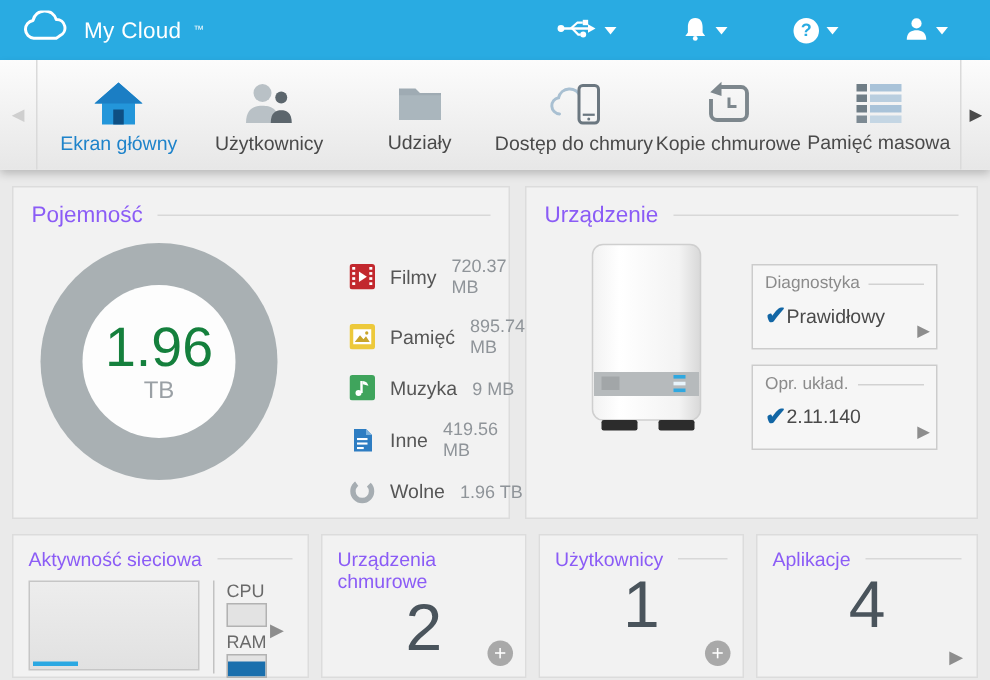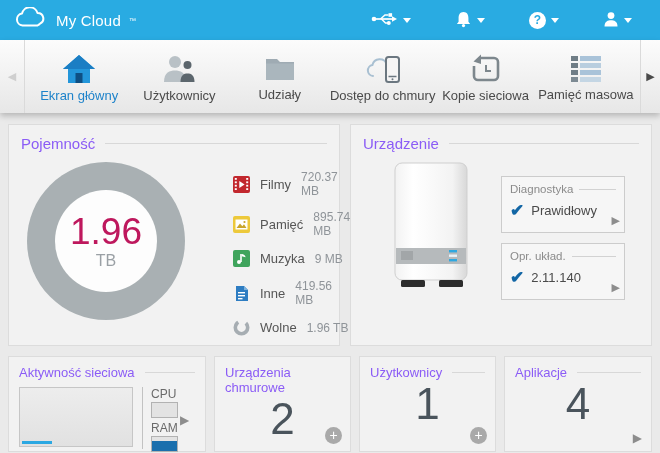--- a/index.html
+++ b/index.html
@@ -38,38 +38,38 @@
   .panel-head { display:flex; align-items:center; gap:10px; }
   .panel-title { font-size:15px; color:#8b5cf6; font-weight:normal; }
   .rule { flex:1; height:1px; background:#d8d8d8; }
   .panel-head.small .panel-title { font-size:13px; }
 
   
   .capacity-panel { width:332px; padding:10px 12px; }
   .cap-body { display:flex; margin-top:10px; }
   .donut { width:158px; height:158px; border-radius:50%; background:#a9b0b3; display:flex; align-items:center; justify-content:center; margin-left:6px; flex:0 0 auto; }
   .donut-center { width:102px; height:102px; background:#fdfdfd; border-radius:50%; display:flex; flex-direction:column; align-items:center; justify-content:center; }
-  .donut-total { font-size:37px; color:#be185d; line-height:1; }
+  .donut-total { font-size:37px; color:#15803d; line-height:1; }
   .donut-unit { font-size:16px; color:#9aa0a5; margin-top:2px; }
   .legend { list-style:none; margin:8px 0 0 24px; display:flex; flex-direction:column; gap:12px; }
   .leg-row { display:flex; align-items:center; gap:10px;padding-left:24px; }
   .leg-icon { flex:0 0 auto; display:flex; }
   .leg-label { font-size:13px; color:#565656; }
   .leg-value { font-size:12px; color:#8f9499; }
 
   
   .device-panel { flex:1; padding:10px 12px; }
   .dev-body { display:flex; margin-top:2px; }
   .device-img { margin:6px 20px 0 18px; flex:0 0 auto; }
   .dev-boxes { display:flex; flex-direction:column; gap:10px; margin-top:22px; width:124px; }
   .info-box { border:1px solid #cccccc; background:#f6f6f6; padding:6px 8px 5px; position:relative; height:57px; }
   .info-head { display:flex; align-items:center; gap:6px; }
   .info-title { font-size:11.5px; color:#8b8b8b; font-weight:normal; white-space:nowrap; }
   .info-head .rule { background:#d2d2d2; }
-  .info-row { display:flex; align-items:center; gap:7px; margin-top:5px; }
+  .info-row { display:flex; align-items:center; margin-top:5px; }
   .check::before { content:"✔"; color:#1266a5; font-size:17px; font-weight:bold; }
   .info-value { font-size:13px; color:#4a4a4a; }
   .box-arrow { position:absolute; right:4px; bottom:5px; color:#8d8d8d; font-size:11px; background:none; border:none; cursor:pointer; }
   .box-arrow::before { content:"▶"; }
 
   
   .net-panel { width:198px; padding:8px 10px; position:relative; }
   .net-body { display:flex; margin-top:7px; align-items:flex-start; }
   .net-chart { width:114px; height:60px; background:linear-gradient(#ededed,#e1e1e1); border:1px solid #c6c6c6; position:relative; flex:0 0 auto; }
   .net-line { position:absolute; left:2px; bottom:2px; width:30px; height:3px; background:#2ba8e2; }
@@ -196,21 +196,21 @@
       </button>
 
       <button class="tab">
         <span>
           <svg width="32" height="30" viewBox="0 0 32 30">
             <path d="M10 4 H24 a4 4 0 0 1 4 4 V22 a4 4 0 0 1 -4 4 H8 a4 4 0 0 1 -4 -4 V12" fill="none" stroke="#7d878d" stroke-width="2.6"></path>
             <path d="M11 0.5 L3.5 7.5 L11 10 Z" fill="#7d878d"></path>
             <path d="M16 11 V17 H21" fill="none" stroke="#7d878d" stroke-width="2"></path>
           </svg>
         </span>
-        <span class="tab-label">Kopie sieciowa</span>
+        <span class="tab-label">Kopie chmurowe</span>
       </button>
 
       <button class="tab">
         <span>
           <svg width="32" height="28" viewBox="0 0 32 28">
             <rect x="1" y="1" width="7" height="5" fill="#6f7d86"></rect>
               <rect x="10" y="1" width="21" height="5" fill="#a9c3d9"></rect>
             <rect x="1" y="8" width="7" height="5" fill="#6f7d86"></rect>
               <rect x="10" y="8" width="21" height="5" fill="#b9cedf"></rect>
             <rect x="1" y="15" width="7" height="5" fill="#6f7d86"></rect>

